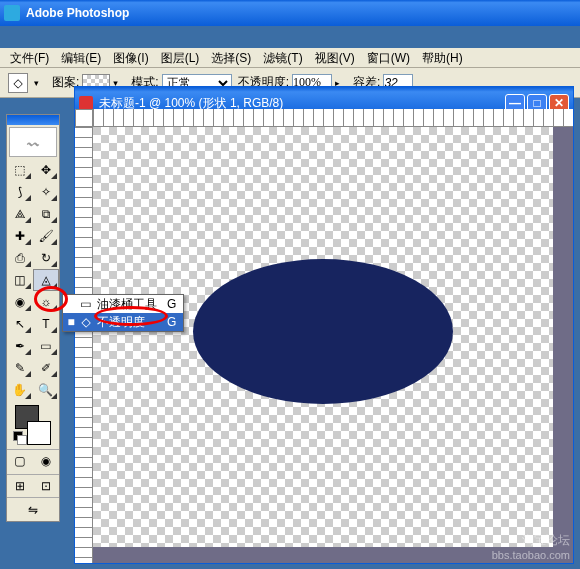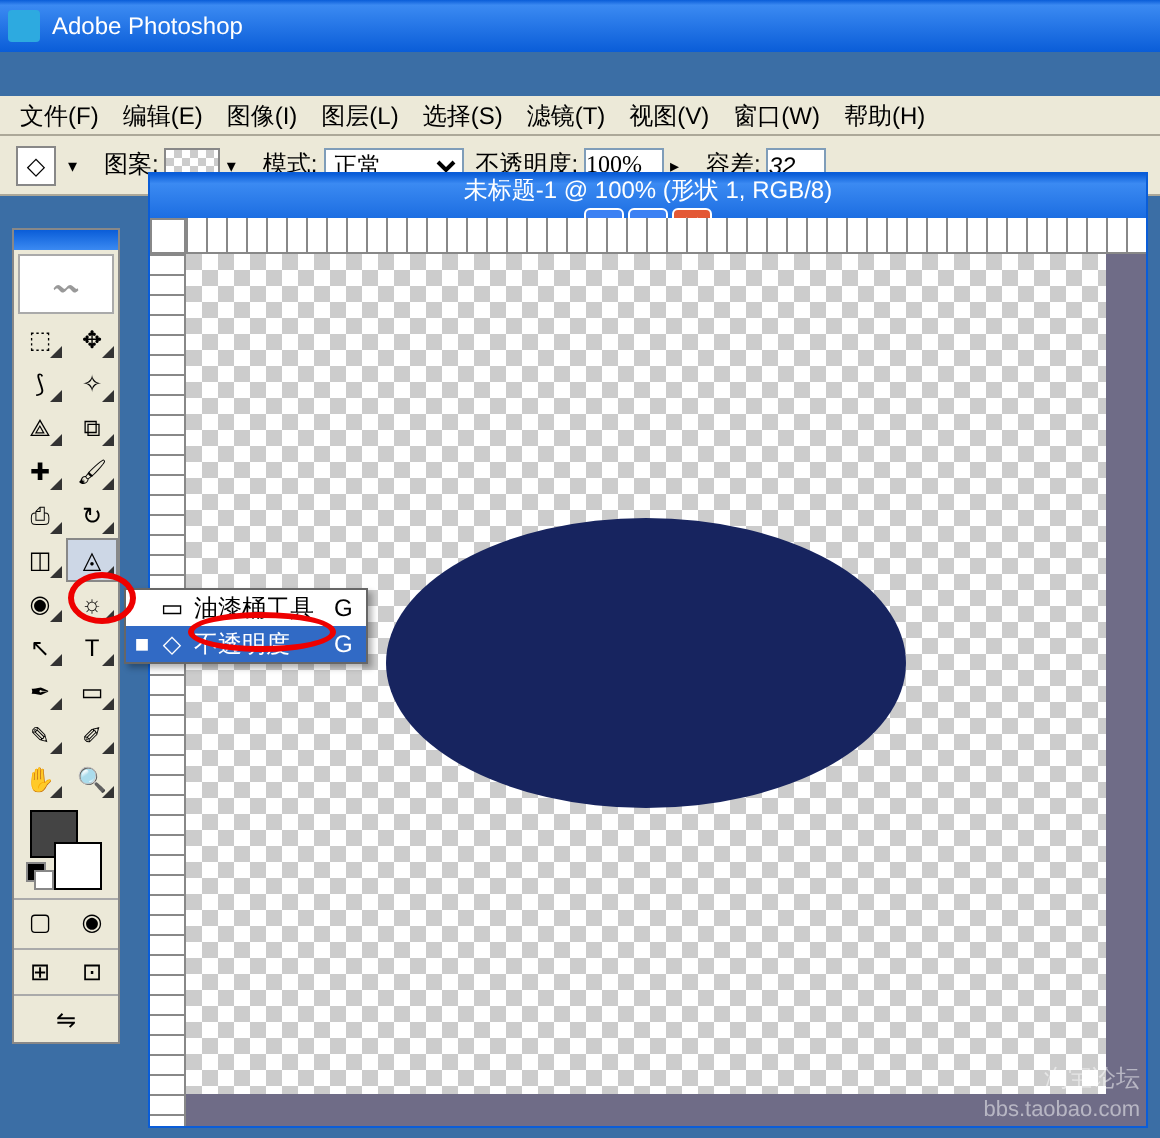--- a/index.html
+++ b/index.html
@@ -1,20 +1,20 @@
 <!DOCTYPE html>
 <html><head>
 <meta charset="utf-8">
 <style>
 * { margin: 0; padding: 0; box-sizing: border-box; font-family: "SimSun", "宋体", sans-serif; font-size: 12px; }
 body { background: #3b6ea5; width: 580px; height: 569px; overflow: hidden; position: relative; }
 
 .titlebar { background: linear-gradient(to bottom, #0a5dd8, #3b8af2 10%, #0a5dd8); height: 26px; display: flex; align-items: center; padding: 0 4px; color: #fff; }
 .titlebar .icon { width: 16px; height: 16px; background: #2daae0; border-radius: 2px; margin-right: 6px; display: inline-block; }
-.titlebar .title { font-weight: normal; flex: 1; }
+.titlebar .title { font-weight: bold; flex: 1; }
 
 .menubar { background: #ece9d8; height: 20px; display: flex; padding: 0 4px; border-bottom: 1px solid #aca899; margin-top: 22px; }
 .menubar span { padding: 2px 6px; cursor: default; }
 
 .optionsbar { background: #ece9d8; height: 30px; display: flex; align-items: center; padding: 0 8px; gap: 6px; border-bottom: 1px solid #aca899; }
 .optionsbar .seg { display: flex; align-items: center; gap: 3px; }
 .optionsbar .toolpreview { width: 20px; height: 20px; border: 1px solid #888; display: flex; align-items: center; justify-content: center; background: #fff; }
 .optionsbar select, .optionsbar input { font-size: 12px; height: 18px; border: 1px solid #7f9db9; background: #fff; }
 .optionsbar .swatch { width: 28px; height: 18px; border: 1px solid #888; background: repeating-conic-gradient(#ccc 0 25%, #fff 0 50%) 0 0/8px 8px; }
 .optionsbar .dd { width: 12px; font-size: 9px; }
@@ -30,21 +30,21 @@
 .toolbox .fg { position: absolute; left: 4px; top: 0; width: 24px; height: 24px; background: #444; border: 1px solid #000; }
 .toolbox .bg { position: absolute; right: 4px; bottom: 0; width: 24px; height: 24px; background: #fff; border: 1px solid #000; }
 .toolbox .mini { position: absolute; left: 2px; bottom: 0; width: 14px; height: 14px; }
 .toolbox .mini::before { content:""; position:absolute; width:8px; height:8px; background:#000; border:1px solid #888; }
 .toolbox .mini::after { content:""; position:absolute; right:0; bottom:0; width:8px; height:8px; background:#fff; border:1px solid #888; }
 .toolbox .modes { display: grid; grid-template-columns: 1fr 1fr; border-top: 1px solid #aaa; margin-top: 2px; }
 .toolbox .mode { height: 22px; display:flex; align-items:center; justify-content:center; }
 .toolbox .jump { height: 24px; display:flex; align-items:center; justify-content:center; border-top:1px solid #aaa; }
 
 .doc-window { position: absolute; left: 74px; top: 86px; width: 500px; height: 478px; border: 1px solid #0a5dd8; background: #ece9d8; z-index: 1; }
-.doc-title { height: 32px; background: linear-gradient(to bottom,#0a5dd8,#3b8af2 15%,#0a5dd8); display:flex; align-items:center; color:#fff; padding:0 4px;flex-direction:column; }
+.doc-title { height: 32px; background: linear-gradient(to bottom,#0a5dd8,#3b8af2 15%,#0a5dd8); display:flex; align-items:center; color:#fff; padding:0 4px; }
 .doc-title .icon { width: 14px; height: 14px; background: #d33; border-radius: 2px; margin-right: 6px; }
 .doc-title .txt { flex: 1; }
 .winbtns { display: flex; gap: 2px; }
 .winbtn { width: 20px; height: 18px; border: 1px solid #fff; border-radius: 3px; display:flex; align-items:center; justify-content:center; font-weight:bold; color:#fff; font-family: Arial; }
 .winbtn.min, .winbtn.max { background: #3c81f3; }
 .winbtn.close { background: #e35835; }
 
 .rulers-corner { position:absolute; left:0; top:22px; width:18px; height:18px; background:#fff; border:1px solid #888; }
 .ruler-h { position:absolute; left:18px; right:0; top:22px; height:18px; background:#fff; border-bottom:1px solid #888; background-image: repeating-linear-gradient(to right, #888 0 1px, transparent 1px 10px); }
 .ruler-v { position:absolute; left:0; top:40px; bottom:0; width:18px; background:#fff; border-right:1px solid #888; background-image: repeating-linear-gradient(to bottom, #888 0 1px, transparent 1px 10px); }

